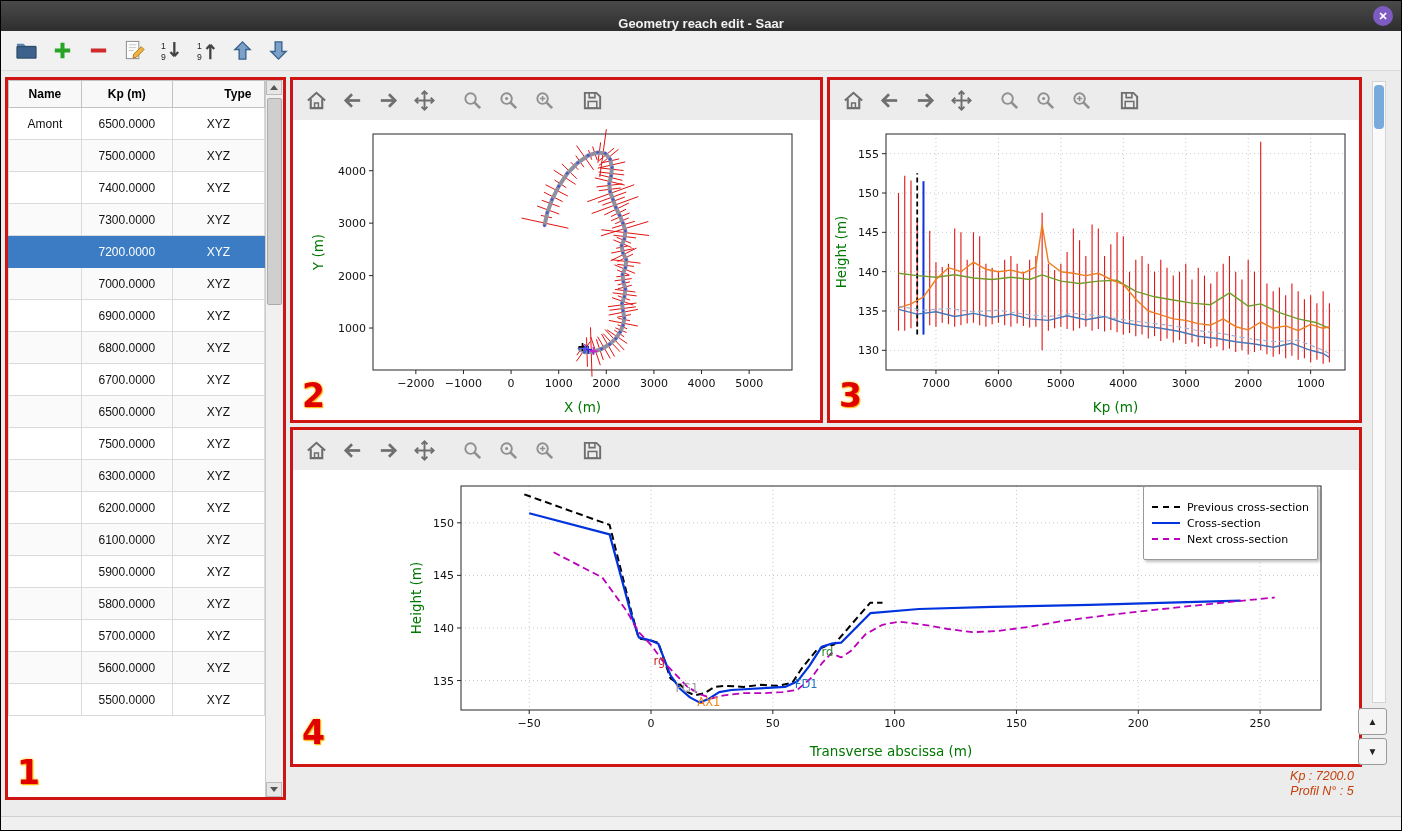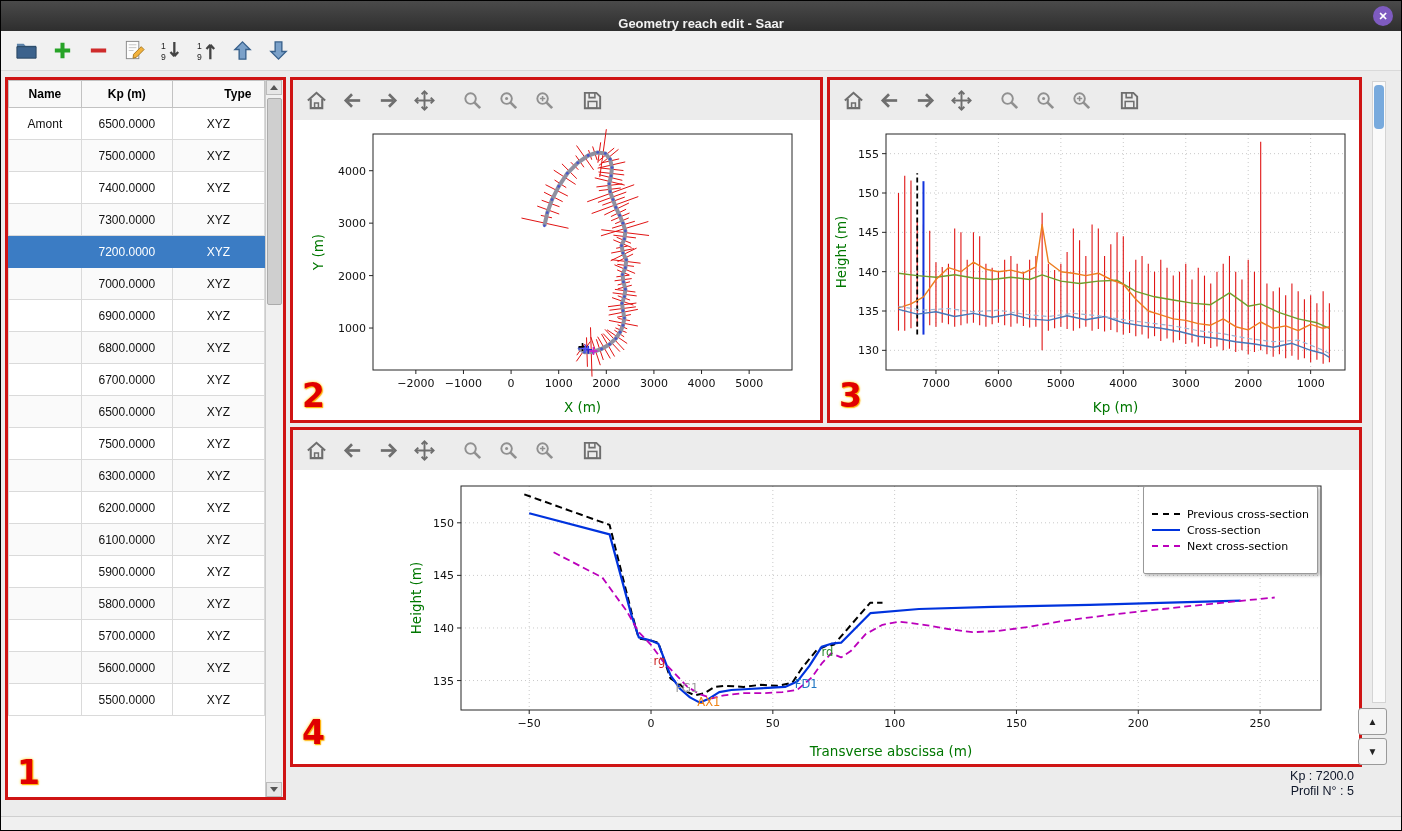--- a/index.html
+++ b/index.html
@@ -50,26 +50,26 @@
     border:1px solid #ababab;border-radius:2px;cursor:pointer;}
   
   .win-scroll{position:absolute;right:15px;top:80px;width:14px;height:622px;background:#fafafa;
     border:1px solid #d4d4d4;box-sizing:border-box;}
   .win-thumb{position:absolute;left:1px;top:3px;width:10px;height:44px;background:#78aadd;border-radius:4px;cursor:pointer;}
   
   .spin{position:absolute;right:14px;width:27px;height:25px;background:#f4f4f4;border:1px solid #9a9a9a;
     border-radius:3px;display:flex;align-items:center;justify-content:center;font-size:10px;color:#222;cursor:pointer;}
   #spin-up{top:707px;} #spin-down{top:737px;}
   
-  .status{position:absolute;right:47px;top:768px;text-align:right;font-size:12.5px;color:#0f172a;line-height:15px;}
+  .status{position:absolute;right:47px;top:768px;text-align:center;font-size:12.5px;color:#c2410c;line-height:15px;font-style:italic;}
   
   .footer{position:absolute;left:0;bottom:0;width:100%;height:13px;background:#f0f0f0;border-top:1px solid #cfcfcf;}
   
   #legend4{position:absolute;right:41px;top:56px;background:#fff;border:1px solid #999;border-radius:2px;
-    box-shadow:2px 2px 3px rgba(0,0,0,.25);padding:19px 8px;font-size:11px;font-family:"DejaVu Sans",sans-serif;z-index:4;}
+    box-shadow:2px 2px 3px rgba(0,0,0,.25);padding:12px 8px;font-size:11px;font-family:"DejaVu Sans",sans-serif;z-index:4;}
   .leg-row{display:flex;align-items:center;gap:7px;height:16px;}
   .leg-line{width:28px;height:0;border-top:2px solid #000;flex:0 0 28px;}
 </style>
 </head>
 <body>
 
 <div class="window">
 
   <div class="titlebar">
     <span class="title">Geometry reach edit - Saar</span>

